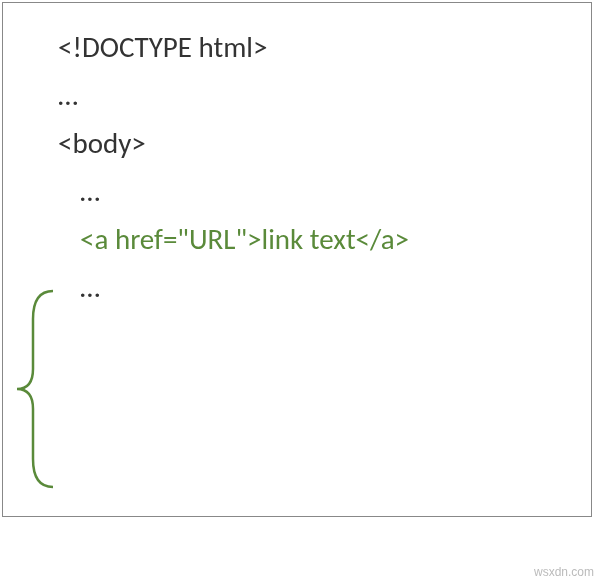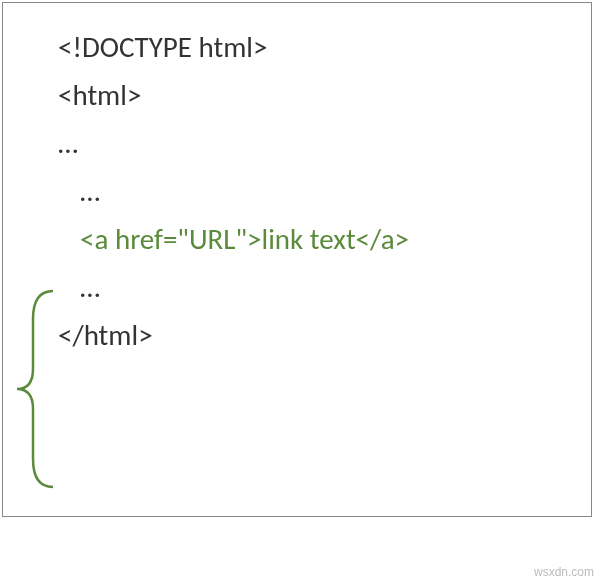--- a/index.html
+++ b/index.html
@@ -51,21 +51,20 @@
   </style>
 </head>
 <body>
 
 <div class="container">
   <svg class="brace-svg" viewBox="0 0 45 200">
     <path d="M40 2 Q20 2 20 30 L20 80 Q20 100 4 100 Q20 100 20 120 L20 170 Q20 198 40 198" fill="none" stroke="#5a8a3a" stroke-width="2.5"></path>
   </svg>
 
   <div class="code-line">&lt;!DOCTYPE html&gt;</div>
-  <div class="code-line">&lt;html&gt;</div>
   <div class="code-line">…</div>
+  <div class="code-line">&lt;body&gt;</div>
   <div class="code-line indent">…</div>
   <div class="code-line indent highlight">&lt;a href="URL"&gt;link text&lt;/a&gt;</div>
   <div class="code-line indent">…</div>
-  <div class="code-line">&lt;/html&gt;</div>
 </div>
 
 <div class="watermark">wsxdn.com</div>
 
 </body></html>

